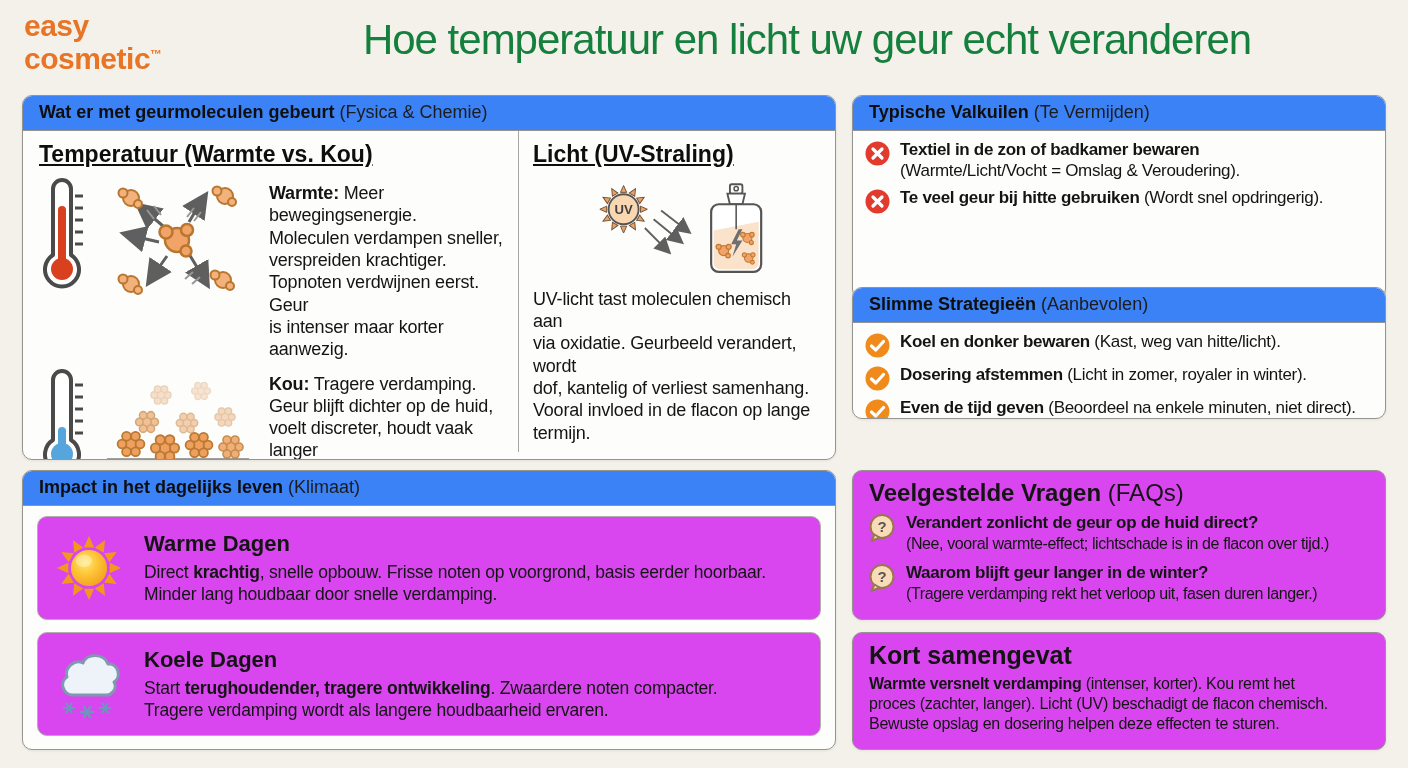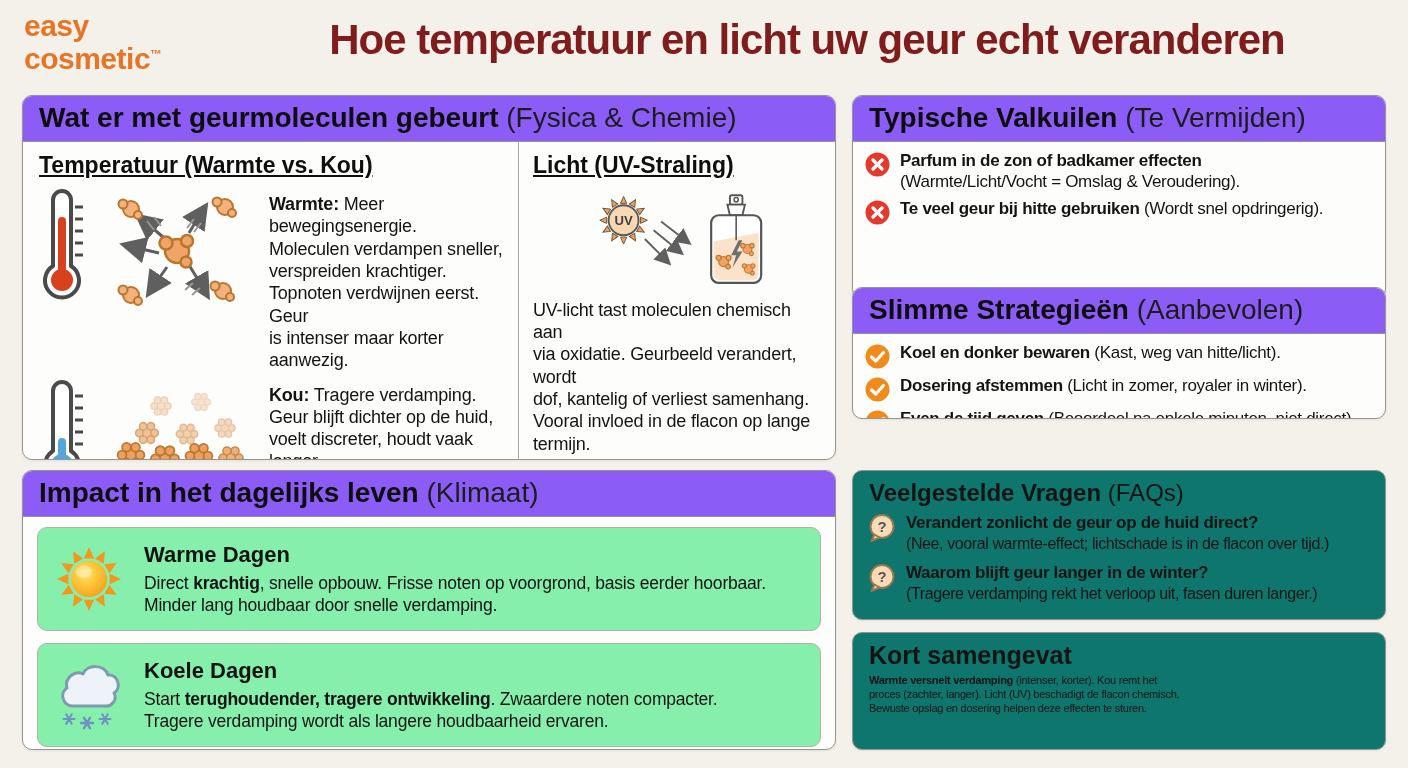--- a/index.html
+++ b/index.html
@@ -4,46 +4,46 @@
 <style>
   * { margin:0; padding:0; box-sizing:border-box; }
   html,body { width:1408px; height:768px; }
   body { font-family:"Liberation Sans","DejaVu Sans",sans-serif; background:#f4f1eb; color:#141414; }
   .page { position:relative; width:1408px; height:768px; overflow:hidden;padding-left:45px; }
 
   
   .logo { position:absolute; left:24px; top:12px; color:#e87425; font-weight:bold; font-size:30px; line-height:28px; letter-spacing:-0.5px; }
   .logo .tm { font-size:12px; vertical-align:super; font-weight:bold; }
   .main-title { position:absolute; left:230px; right:24px; top:16px; text-align:center;
-    font-size:42px; font-weight:bold; color:#7f1d1d; letter-spacing:-1px; }
+    font-size:42px; font-weight:normal; color:#15803d; letter-spacing:-1px; }
 
   
   .card { position:absolute; background:#fdfdfc; border:1.5px solid #96948f; border-radius:10px;
     box-shadow:0 1px 3px rgba(0,0,0,.07); overflow:hidden; }
-  .card-head { background:#8b5cf6; border-bottom:1.5px solid #96948f; padding:6px 16px 7px;
-    font-size:28px; font-weight:bold; color:#0e0e0e; }
+  .card-head { background:#3b82f6; border-bottom:1.5px solid #96948f; padding:6px 16px 7px;
+    font-size:18px; font-weight:bold; color:#0e0e0e; }
   .card-head .hn { font-weight:normal; color:#1c1c1c; }
-  .gray-card { background:#0f766e; }
+  .gray-card { background:#d946ef; }
   .pl { white-space:pre-line; }
 
   
   #card-science { left:22px; top:95px; width:814px; height:365px; }
   .sci-body { display:flex; height:321px; }
   .col-temp { width:497px; padding:8px 8px 8px 16px; border-right:1.5px solid #a9a7a2; }
   .col-light { flex:1; padding:8px 12px 8px 14px; display:flex; flex-direction:column; }
   .sub-h { font-size:23px; font-weight:bold; color:#0e0e0e; margin:2px 0 8px;text-decoration:underline; }
   .temp-row { display:flex; align-items:flex-start; gap:12px; margin-bottom:6px; }
   .temp-row .txt { flex:1; font-size:18px; line-height:1.24; letter-spacing:-0.2px; padding-top:6px; }
   .uv-illo { margin:2px auto 4px; }
   .uv-text { font-size:18px; line-height:1.24; letter-spacing:-0.2px; margin-top:2px; }
 
   
   #card-impact { left:22px; top:470px; width:814px; height:280px; }
   .impact-body { padding:10px 14px; }
-  .day-card { background:#86efac; border:1.5px solid #b3b0aa; border-radius:10px; padding:10px 18px;
+  .day-card { background:#d946ef; border:1.5px solid #b3b0aa; border-radius:10px; padding:10px 18px;
     display:flex; align-items:center; gap:22px; height:104px; }
   .day-card + .day-card { margin-top:12px; }
   .day-title { font-size:22px; font-weight:bold; margin-bottom:4px; }
   .day-text { font-size:17.5px; line-height:1.26; letter-spacing:-0.2px; }
 
   
   #card-pitfalls { left:852px; top:95px; width:534px; height:204px; }
   #card-strategies { left:852px; top:287px; width:534px; height:132px; }
   #card-faq { left:852px; top:470px; width:534px; height:150px; }
   #card-summary { left:852px; top:632px; width:534px; height:118px; }
@@ -55,21 +55,21 @@
 
   .faq-head { padding:8px 16px 2px; font-size:24px; font-weight:bold; }
   .faq-head .hn { font-weight:normal; }
   .faq-list { padding:4px 10px 4px 14px; }
   .faq-item { display:flex; align-items:flex-start; gap:9px; margin-bottom:9px; }
   .faq-item .fi { flex:0 0 auto; margin-top:0; }
   .faq-q { font-size:17px; font-weight:bold; line-height:1.2; letter-spacing:-0.3px; }
   .faq-a { font-size:16px; line-height:1.22; letter-spacing:-0.4px; margin-top:1px;text-align:center; }
 
   .sum-head { padding:8px 16px 2px; font-size:25px; font-weight:bold; }
-  .sum-text { padding:2px 16px 8px; font-size:11px; line-height:1.26; letter-spacing:-0.25px; }
+  .sum-text { padding:2px 16px 8px; font-size:16px; line-height:1.26; letter-spacing:-0.25px; }
 </style>
 </head>
 <body>
 
 <div class="page">
 
   <div class="logo">
     <span>easy</span><br>
     <span>cosmetic</span><span class="tm">™</span>
   </div>
@@ -292,21 +292,21 @@
   <div class="card" id="card-pitfalls">
     <div class="card-head">
       <span>Typische Valkuilen</span><span class="hn"> (Te Vermijden)</span>
     </div>
     <div class="bullet-list">
       <div class="bullet">
         <svg class="bi" width="25" height="25" viewBox="0 0 25 25">
             <circle cx="12.5" cy="12.5" r="12" fill="#e23b2e"></circle>
             <path d="M8 8 L17 17 M17 8 L8 17" stroke="#fff" stroke-width="3.2" stroke-linecap="round"></path>
           </svg>
-        <div class="bt"><b>Parfum in de zon of badkamer effecten</b><span class="pl">
+        <div class="bt"><b>Textiel in de zon of badkamer bewaren</b><span class="pl">
 (Warmte/Licht/Vocht = Omslag &amp; Veroudering).</span></div>
       </div>
       <div class="bullet">
         <svg class="bi" width="25" height="25" viewBox="0 0 25 25">
             <circle cx="12.5" cy="12.5" r="12" fill="#e23b2e"></circle>
             <path d="M8 8 L17 17 M17 8 L8 17" stroke="#fff" stroke-width="3.2" stroke-linecap="round"></path>
           </svg>
         <div class="bt"><b>Te veel geur bij hitte gebruiken</b><span class="pl"> (Wordt snel opdringerig).</span></div>
       </div>
     </div>

